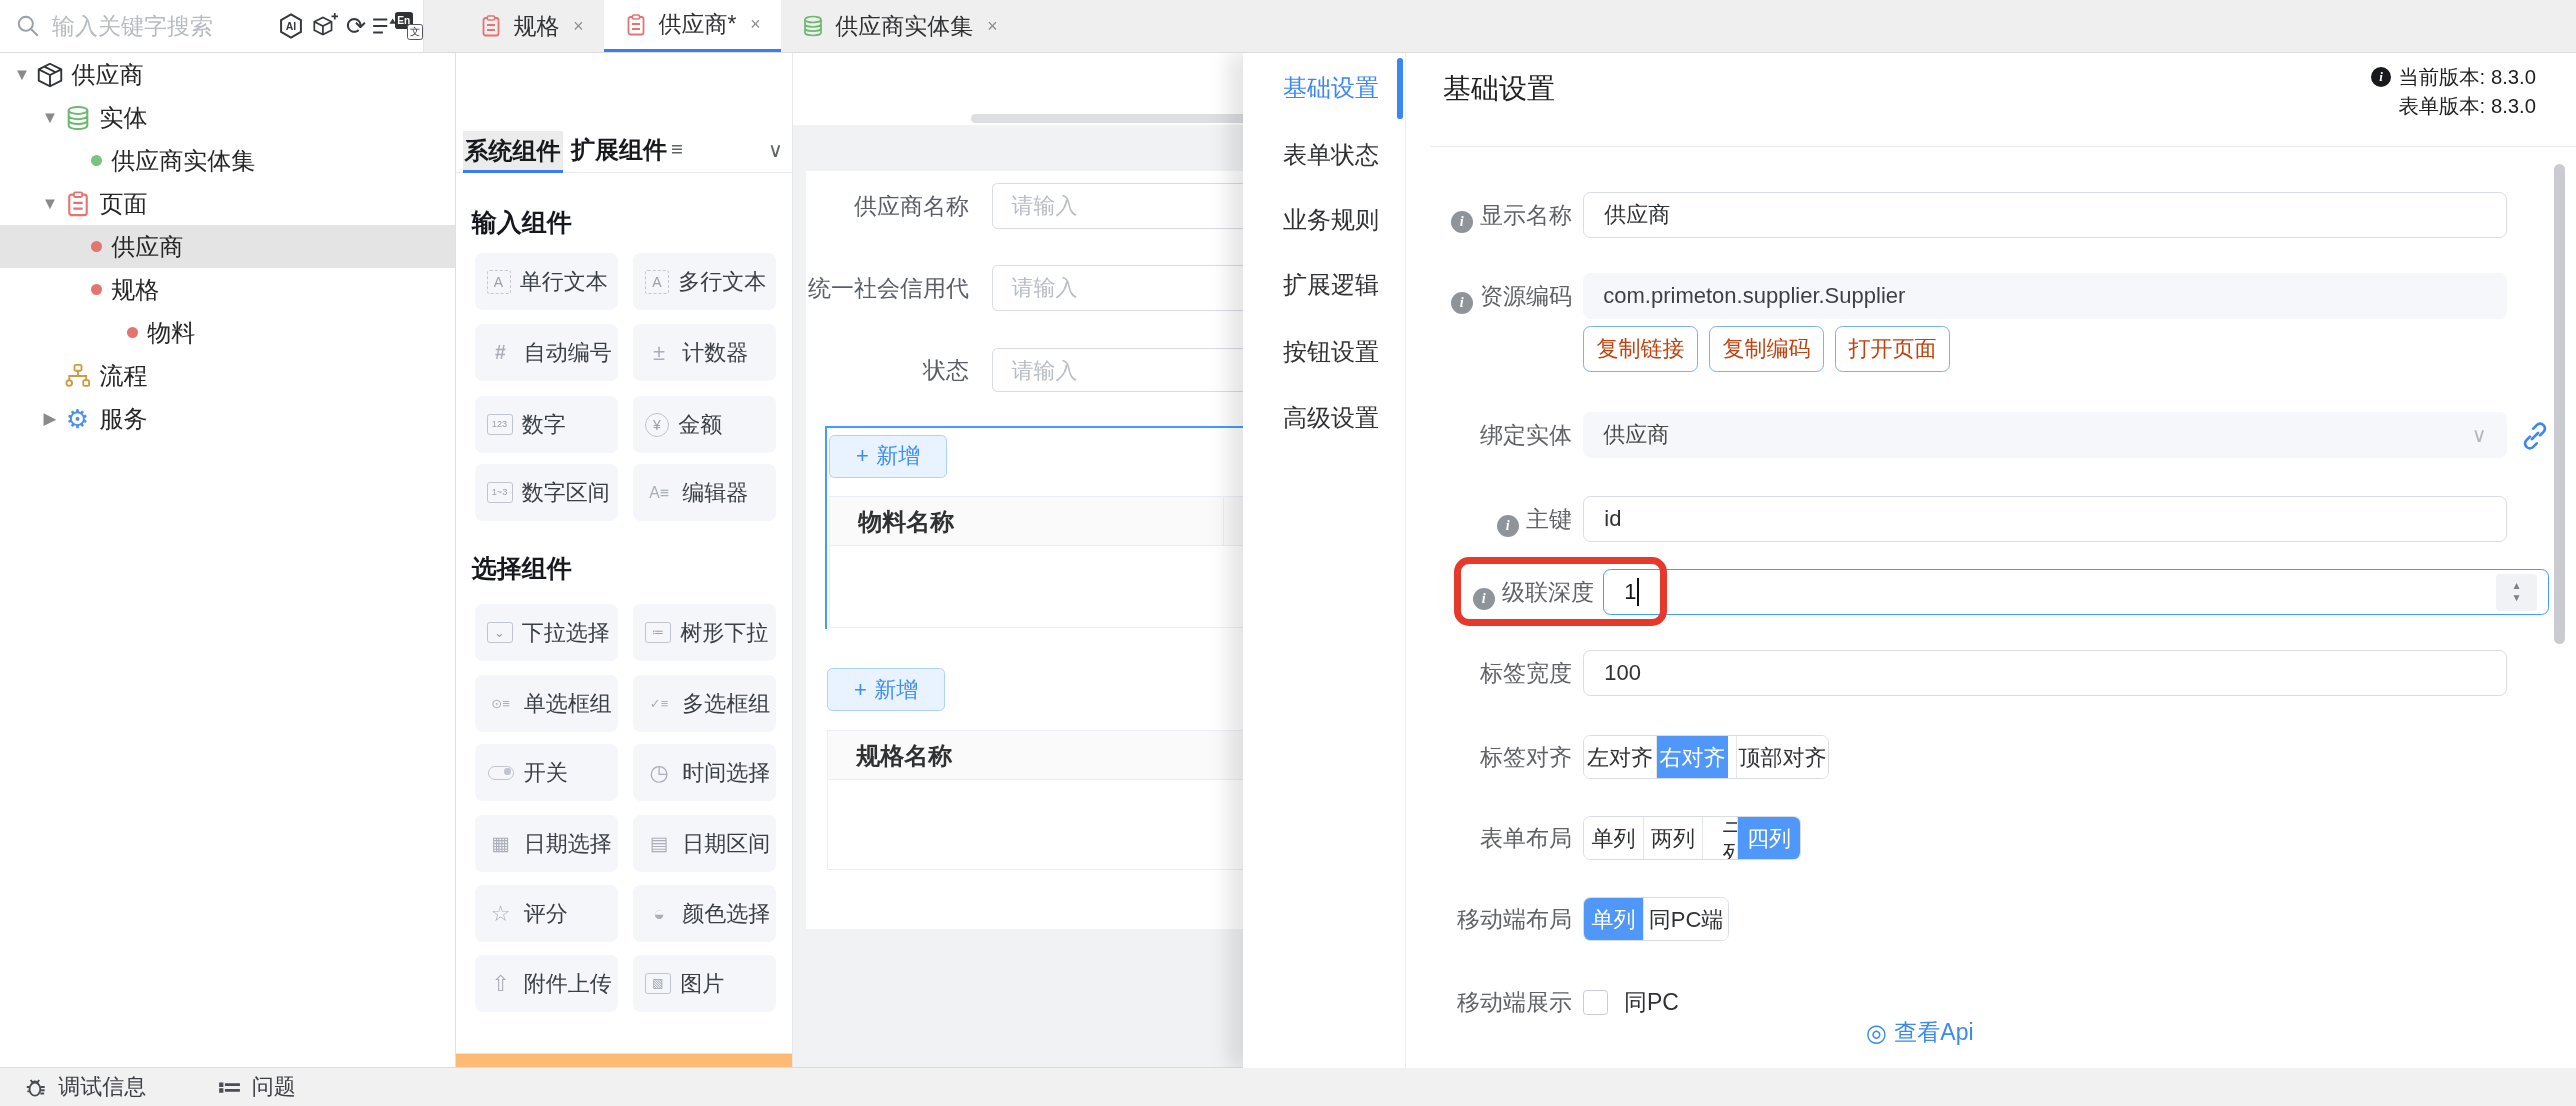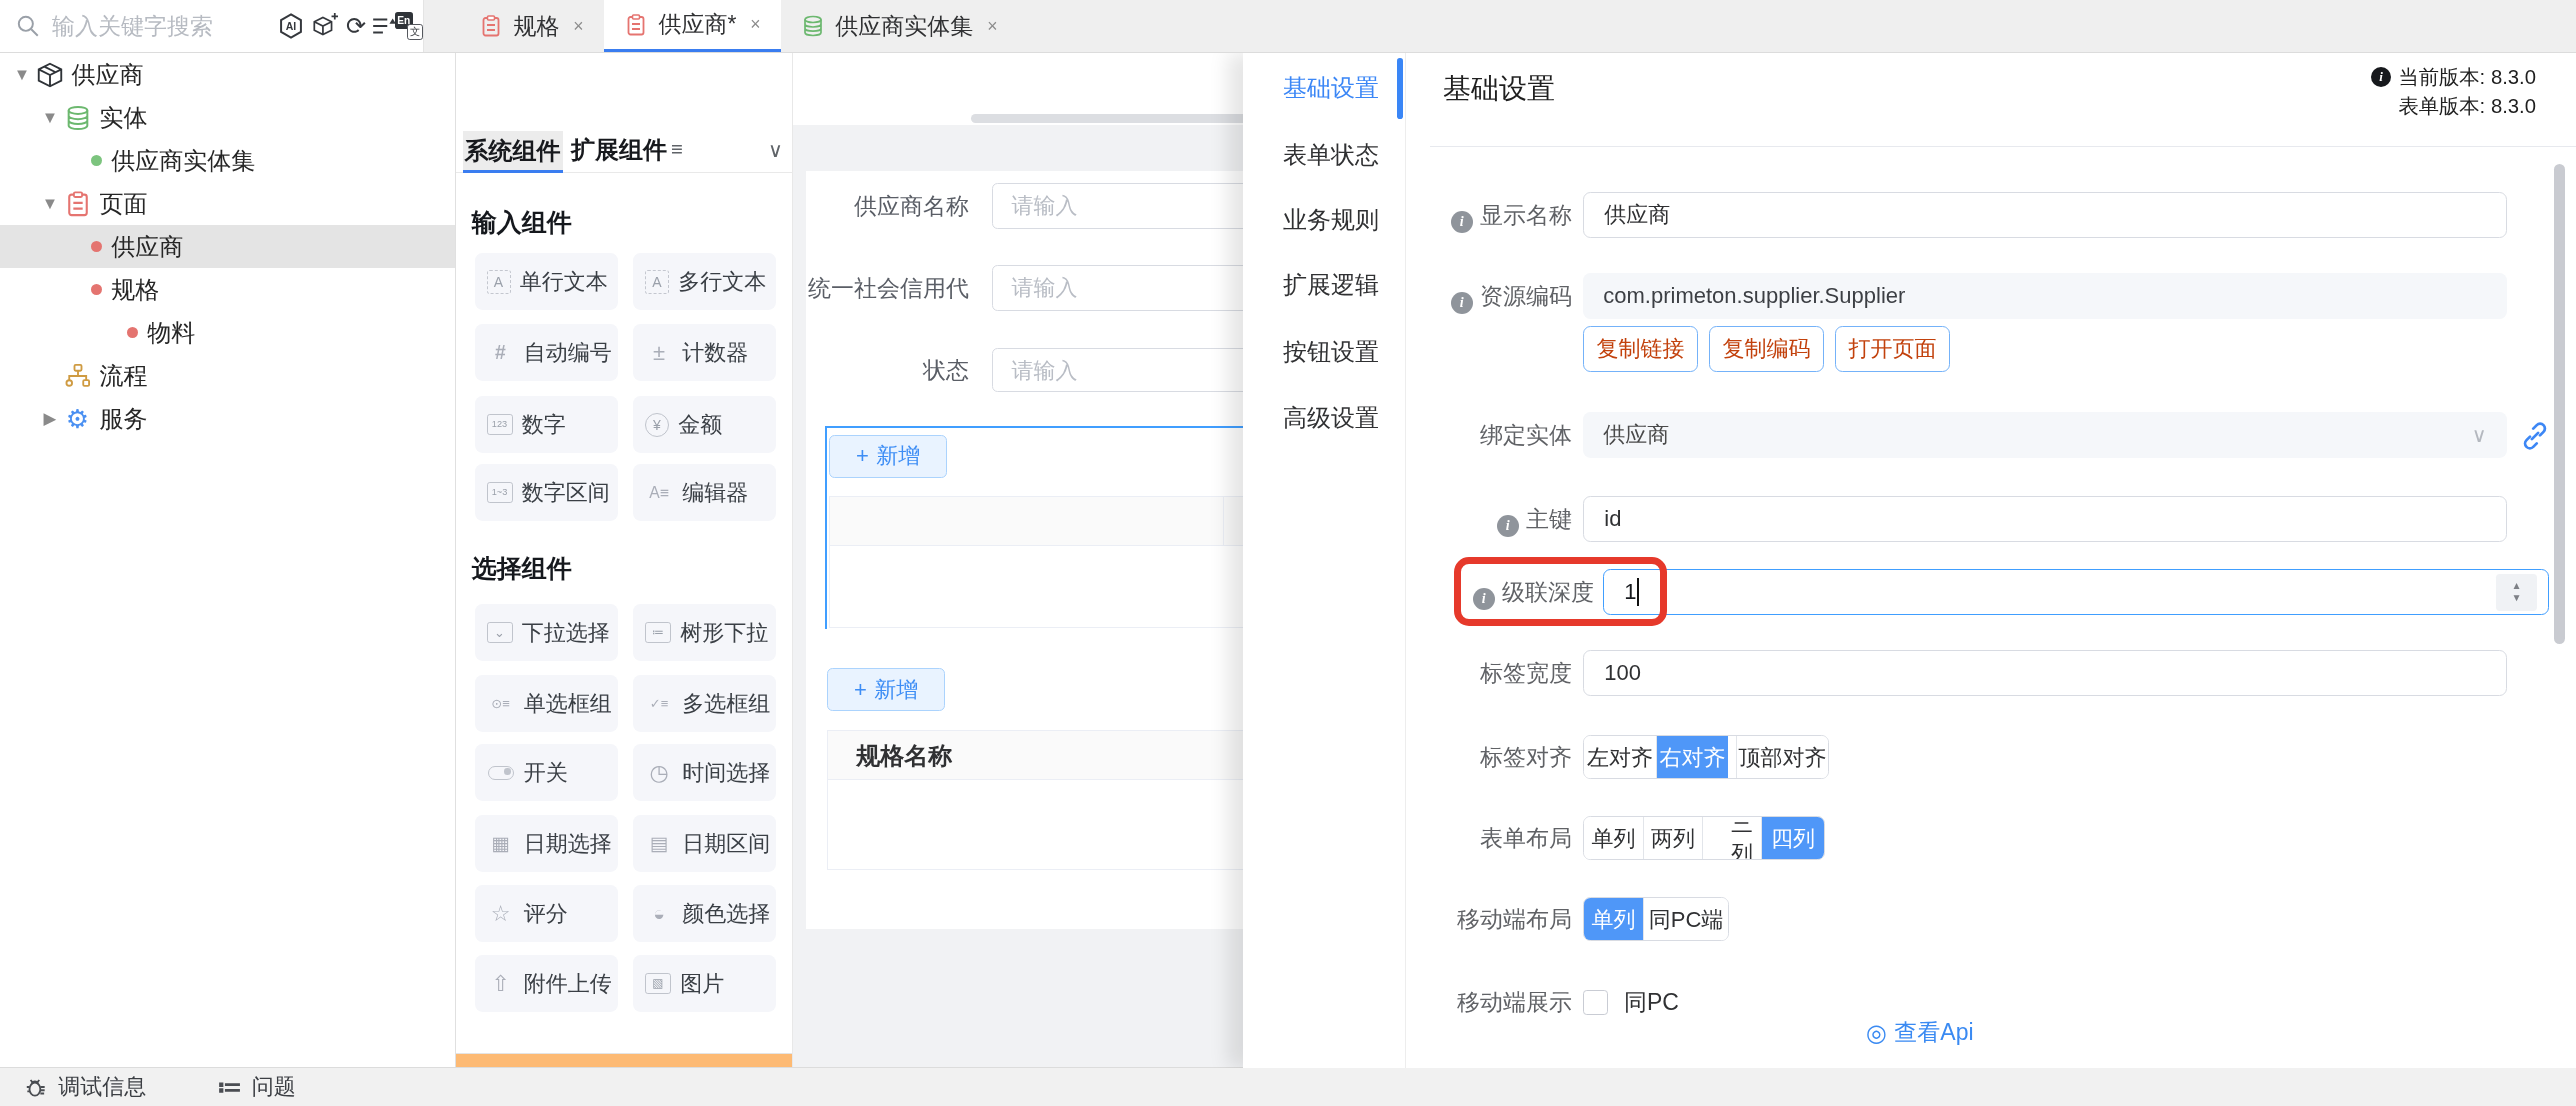--- a/index.html
+++ b/index.html
@@ -375,20 +375,21 @@
           <div class="f-input" style="height:44px;line-height:43px;">请输入</div>
         </div>
 
         <div class="subform selected" style="top:255px;height:203px;">
           <div class="add-btn" style="left:1.8px;top:6.5px;">
             <span>+</span>
             <span>新增</span>
           </div>
           <div class="ptable" style="top:68px;height:132px;">
             <div class="thead">
+              <div class="th" style="left:0;width:393px;">物料名称</div>
               <div class="th" style="left:393px;right:0;border-left:0.9px solid #ebeef5;">S</div>
             </div>
           </div>
         </div>
 
         <div class="subform" style="top:497px;height:201px;">
           <div class="add-btn" style="left:1.8px;top:0;">
             <span>+</span>
             <span>新增</span>
           </div>
@@ -485,21 +486,21 @@
           <span class="opt on" style="width:72px;">右对齐</span>
           <span class="opt" style="width:92px;margin-left:8px;">顶部对齐</span>
         </div>
       </div>
 
       <div class="s-row" style="top:763px;height:44px;">
         <div class="s-label" style="line-height:44px;"><span>表单布局</span></div>
         <div class="seg">
           <span class="opt" style="width:59px;">单列</span>
           <span class="opt" style="width:59px;">两列</span>
-          <span class="opt" style="width:59px;padding-left:28px;">三列</span>
+          <span class="opt" style="width:35px;padding-left:28px;">三列</span>
           <span class="opt on" style="width:63px;">四列</span>
         </div>
       </div>
 
       <div class="s-row" style="top:844px;height:44px;">
         <div class="s-label" style="line-height:44px;"><span>移动端布局</span></div>
         <div class="seg">
           <span class="opt on" style="width:59px;">单列</span>
           <span class="opt" style="width:85px;">同PC端</span>
         </div>

